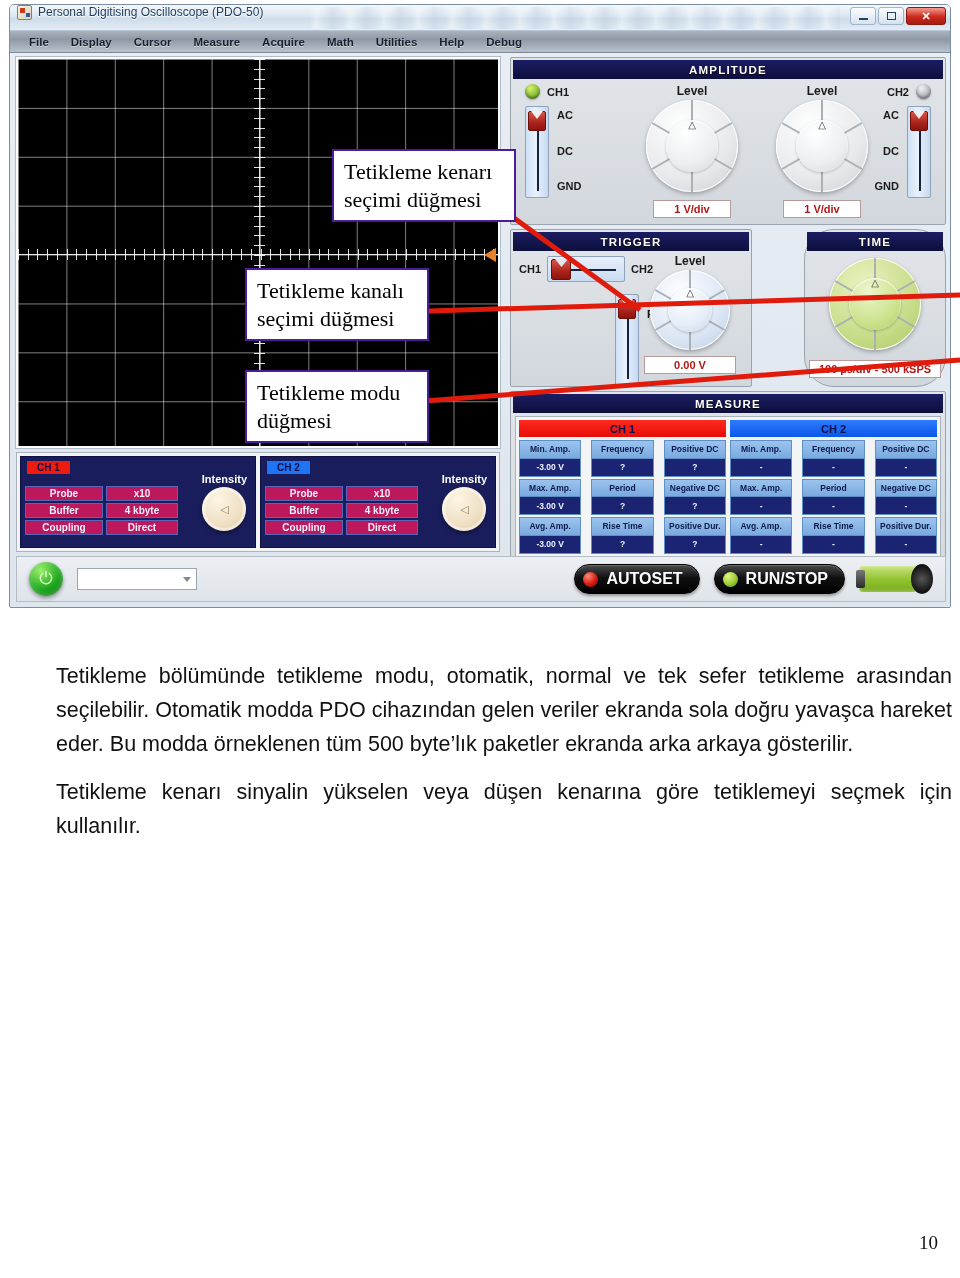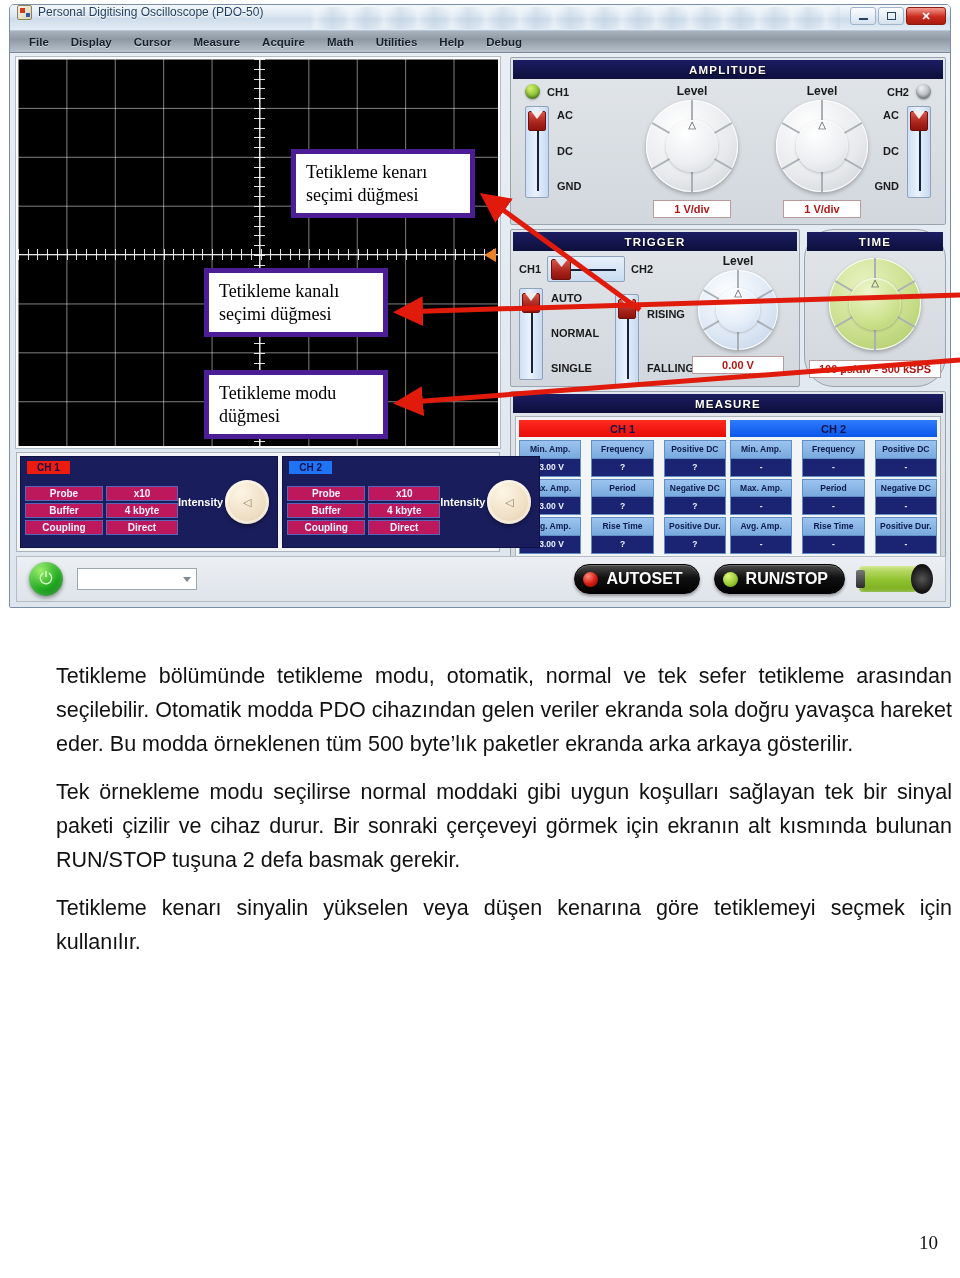--- a/index.html
+++ b/index.html
@@ -139,21 +139,21 @@
   }
   .panel-title {
     height:19px; margin:2px;
     background: linear-gradient(180deg,#1b1d63,#0d0f3c);
     color:#fff; font-size:11.5px; font-weight:bold; letter-spacing:1.2px;
     display:flex; align-items:center; justify-content:center;
     text-shadow:0 1px 1px #000;
   }
 
   #panel-amplitude { left: 500px; top: 4px; width: 436px; height: 168px; }
-  #panel-trigger   { left: 500px; top: 176px; width: 290px; height: 158px; }
+  #panel-trigger   { left: 500px; top: 176px; width: 242px; height: 158px; }
   #panel-time      { left: 794px; top: 176px; width: 142px; height: 158px; border-radius: 30px; }
   #panel-measure   { left: 500px; top: 338px; width: 436px; height: 210px; }
   #panel-channels  { left: 6px;  top: 399px; width: 484px; height: 100px; }
   #bottom-bar      { left: 6px;  top: 503px; width: 930px; height: 46px; }
 
   
   .led {
     width:15px; height:15px; border-radius:50%;
     box-shadow: inset 0 -2px 3px rgba(0,0,0,.35), 0 1px 2px rgba(0,0,0,.3);
   }
@@ -276,21 +276,21 @@
   .ch-tag.blue { background:#1f74f5; }
   .ch-settings { margin-top:16px; display:flex; flex-direction:column; gap:2px; }
   .ch-setrow { display:flex; gap:3px; }
   .ch-k, .ch-v {
     background:#be185d; border:1px solid #5a64b8; color:#eef1ff;
     font-size:10px; font-weight:bold; text-align:center; padding:1px 0;
   }
   .ch-k { width:78px; }
   .ch-v { width:72px; }
   .intensity-wrap {
-    margin-left:auto; margin-right:4px; display:flex; flex-direction:row;
+    margin-left:auto; margin-right:4px; display:flex; flex-direction:column;
     align-items:center; justify-content:center; gap:2px;
   }
   .intensity-lbl { font-size:11px; font-weight:bold; color:#fff; }
   .intensity-knob {
     width:44px; height:44px; border-radius:50%;
     background: radial-gradient(circle at 36% 28%, #fdf5e4, #efdfc4 60%, #d8c4a2);
     box-shadow: 0 2px 4px rgba(0,0,0,.4), inset 0 0 0 3px rgba(255,255,255,.45);
     display:flex; align-items:center; justify-content:center;
     color:#8d7c5f; font-size:11px;
   }
@@ -337,23 +337,23 @@
     background: linear-gradient(180deg,#777,#2b2b2b); border-radius:2px;
   }
   #battery .capR {
     position:absolute; left:52px; top:0px; width:22px; height:30px;
     background: radial-gradient(circle at 50% 50%, #555, #121212 70%);
     border-radius:50%;
   }
 
   
   .callout {
-    position:absolute; background:#fff; border:5px solid #4c1d95;
-    font-family:"Liberation Serif", serif; font-size:18px; color:#000;
-    line-height:1.25; padding:7px 10px; z-index:40;
+    position:absolute; background:#fff; border:2px solid #4c1d95;
+    font-family:"Liberation Serif", serif; font-size:22px; color:#000;
+    line-height:1.25; padding:7px 10px; z-index:40;margin-left:41px;
   }
   #callout-edge    { left:291px; top:149px; width:184px; }
   #callout-channel { left:204px; top:268px; width:184px; }
   #callout-mode    { left:204px; top:370px; width:184px; }
   #arrow-svg { position:absolute; left:0; top:0; width:960px; height:620px; z-index:30; pointer-events:none; }
 
   
   #doc {
     position:absolute; left:8px; top:660px; width:944px;
     font-family:"Liberation Sans", sans-serif;
@@ -490,31 +490,20 @@
 
       <div style="position:absolute;left:8px;top:26px;display:flex;align-items:center;gap:6px;">
         <div class="lbl">CH1</div>
         <div class="hslider">
           <div class="track"></div>
           <div class="hthumb"></div>
         </div>
         <div class="lbl">CH2</div>
       </div>
 
-      <div style="position:absolute;left:8px;top:58px;display:flex;gap:8px;align-items:flex-start;">
-        <div class="vslider">
-          <div class="track"></div>
-          <div class="vthumb" style="top:4px;"></div>
-        </div>
-        <div style="display:flex;flex-direction:column;justify-content:space-between;height:92px;padding:4px 0 6px 0;">
-          <div class="lbl">AUTO</div>
-          <div class="lbl">NORMAL</div>
-          <div class="lbl">SINGLE</div>
-        </div>
-      </div>
 
       <div style="position:absolute;left:104px;top:64px;display:flex;gap:8px;align-items:flex-start;">
         <div class="vslider">
           <div class="track"></div>
           <div class="vthumb" style="top:4px;"></div>
         </div>
         <div style="display:flex;flex-direction:column;justify-content:space-between;height:92px;padding:14px 0 12px 0;">
           <div class="lbl">RISING</div>
           <div class="lbl">FALLING</div>
         </div>
@@ -768,16 +757,15 @@
 
   <path d="M960,360 L398,403" stroke="#e01b0c" stroke-width="5" fill="none" marker-end="url(#ahead)"></path>
 </svg>
 
 <div class="callout" id="callout-edge">Tetikleme kenarı seçimi düğmesi</div>
 <div class="callout" id="callout-channel">Tetikleme kanalı seçimi düğmesi</div>
 <div class="callout" id="callout-mode">Tetikleme modu düğmesi</div>
 
 <div id="doc">
   <p>Tetikleme bölümünde tetikleme modu, otomatik, normal ve tek sefer tetikleme arasından seçilebilir. Otomatik modda PDO cihazından gelen veriler ekranda sola doğru yavaşca hareket eder. Bu modda örneklenen tüm 500 byte’lık paketler ekranda arka arkaya gösterilir.</p>
-  <p>Tek örnekleme modu seçilirse normal moddaki gibi uygun koşulları sağlayan tek bir sinyal paketi çizilir ve cihaz durur. Bir sonraki çerçeveyi görmek için ekranın alt kısmında bulunan RUN/STOP tuşuna 2 defa basmak gerekir.</p>
   <p>Tetikleme kenarı sinyalin yükselen veya düşen kenarına göre tetiklemeyi seçmek için kullanılır.</p>
 </div>
 <div id="page-number">10</div>
 
 </body></html>

